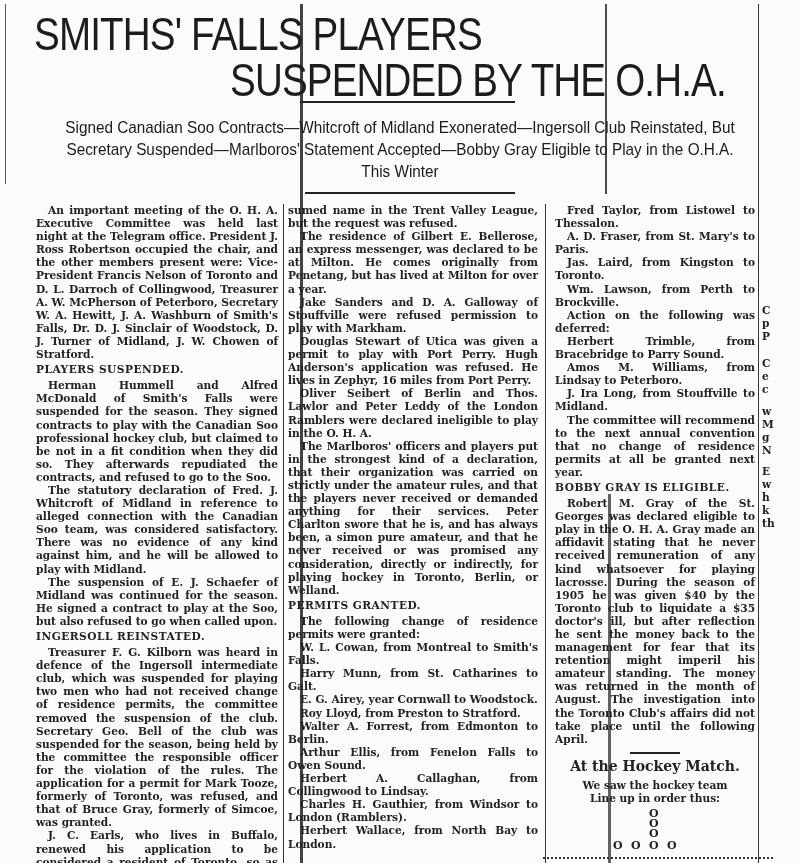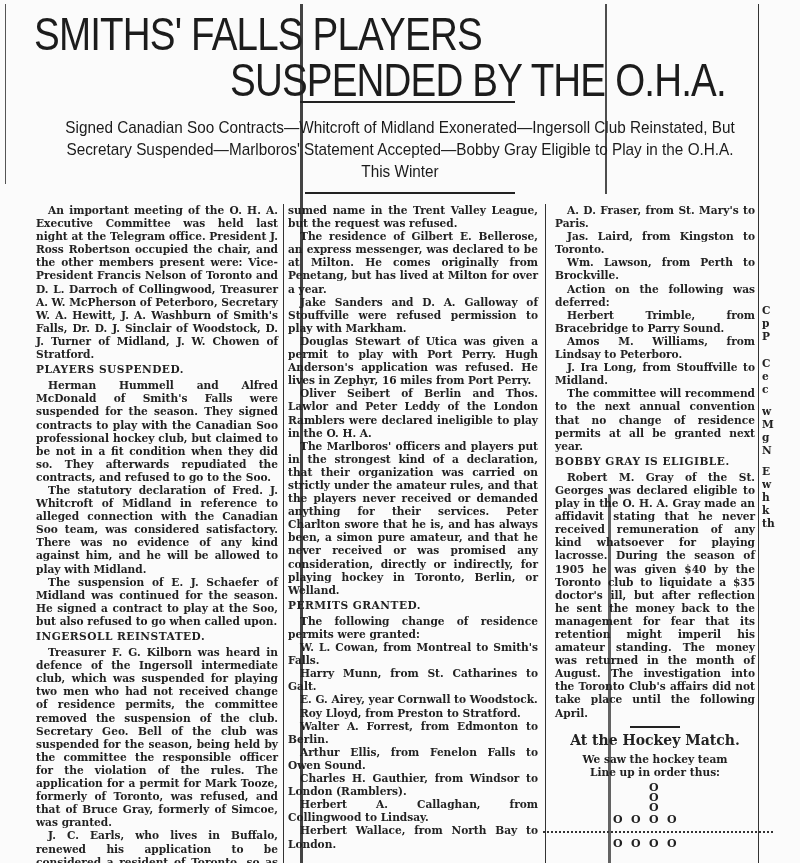--- a/index.html
+++ b/index.html
@@ -66,28 +66,29 @@
     <p>Oliver Seibert of Berlin and Thos. Lawlor and Peter Leddy of the London Ramblers were declared ineligible to play in the O. H. A.</p>
     <p>The Marlboros' officers and players put in the strongest kind of a declaration, that their organization was carried on strictly under the amateur rules, and that the players never received or demanded anything for their services. Peter Charlton swore that he is, and has always been, a simon pure amateur, and that he never received or was promised any consideration, directly or indirectly, for playing hockey in Toronto, Berlin, or Welland.</p>
     <div class="sub">PERMITS GRANTED.</div>
     <p>The following change of residence permits were granted:</p>
     <p>W. L. Cowan, from Montreal to Smith's Falls.</p>
     <p>Harry Munn, from St. Catharines to Galt.</p>
     <p>E. G. Airey, year Cornwall to Woodstock.</p>
     <p>Roy Lloyd, from Preston to Stratford.</p>
     <p>Walter A. Forrest, from Edmonton to Berlin.</p>
     <p>Arthur Ellis, from Fenelon Falls to Owen Sound.</p>
+    <p>Herbert A. Callaghan, from Collingwood to Lindsay.</p>
     <p>Charles H. Gauthier, from Windsor to London (Ramblers).</p>
-    <p>Herbert A. Callaghan, from Collingwood to Lindsay.</p>
     <p>Herbert Wallace, from North Bay to London.</p>
 
   </div>
   <div class="colrule" style="left:545px;top:200px;height:663px;"></div>
 
   <div class="col c3">
+    <p>Fred Taylor, from Listowel to Thessalon.</p>
     <p>A. D. Fraser, from St. Mary's to Paris.</p>
     <p>Jas. Laird, from Kingston to Toronto.</p>
     <p>Wm. Lawson, from Perth to Brockville.</p>
     <p>Action on the following was deferred:</p>
     <p>Herbert Trimble, from Bracebridge to Parry Sound.</p>
     <p>Amos M. Williams, from Lindsay to Peterboro.</p>
     <p>J. Ira Long, from Stouffville to Midland.</p>
     <p>The committee will recommend to the next annual convention that no change of residence permits at all be granted next year.</p>
     <div class="sub">BOBBY GRAY IS ELIGIBLE.</div>
     <p>Robert M. Gray of the St. Georges was declared eligible to play in the O. H. A. Gray made an affidavit stating that he never received remuneration of any kind whatsoever for playing lacrosse. During the season of 1905 he was given $40 by the Toronto club to liquidate a $35 doctor's ill, but after reflection he sent the money back to the management for fear that its retention might imperil his amateur standing. The money was returned in the month of August. The investigation into the Toronto Club's affairs did not take place until the following April.</p>

